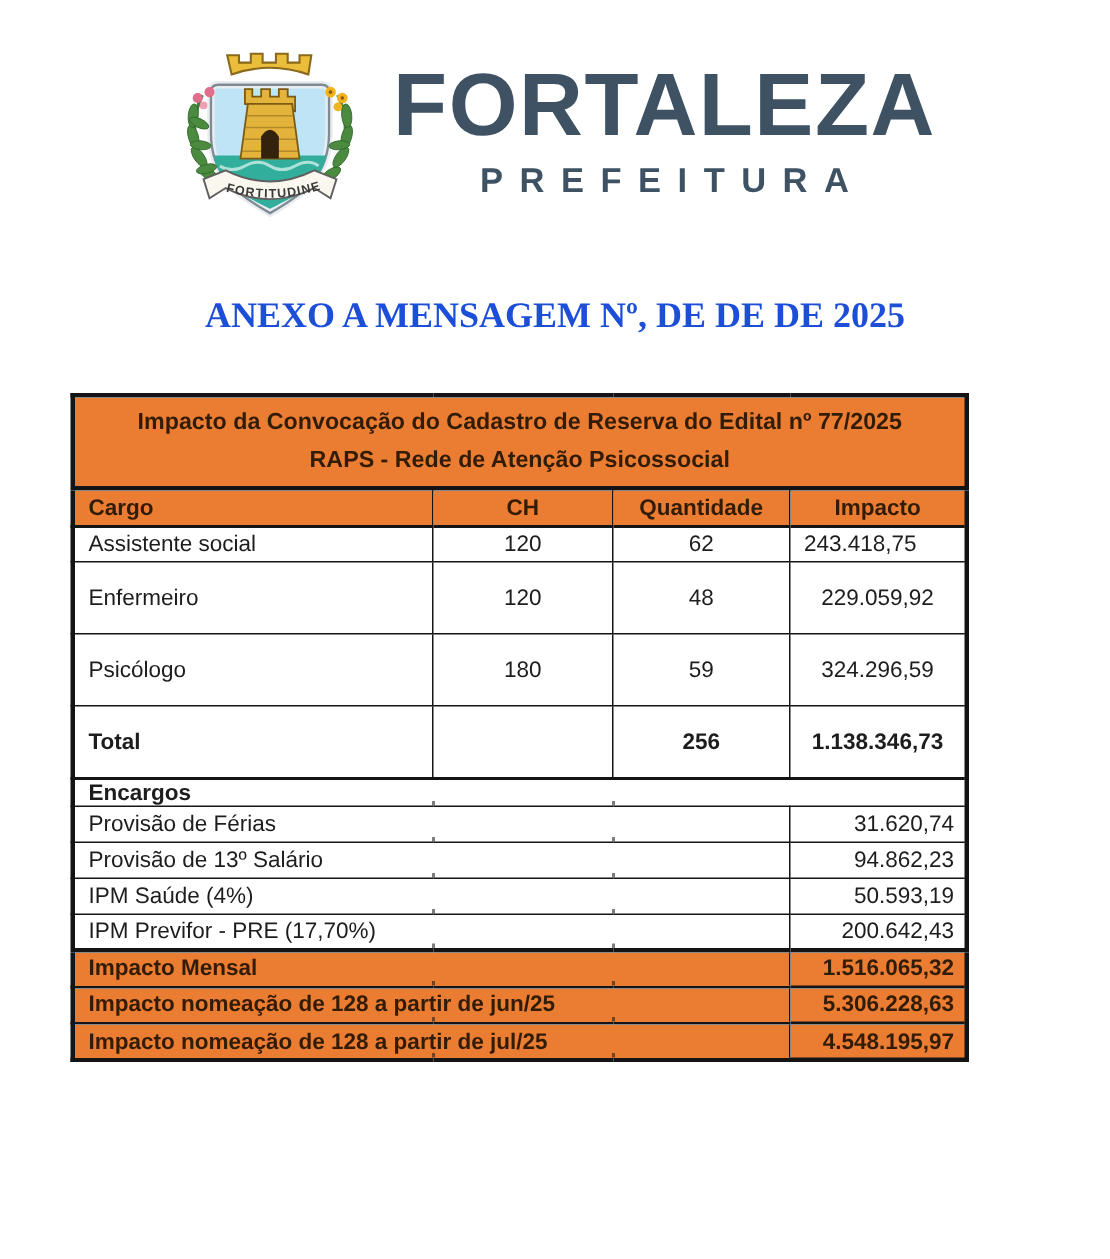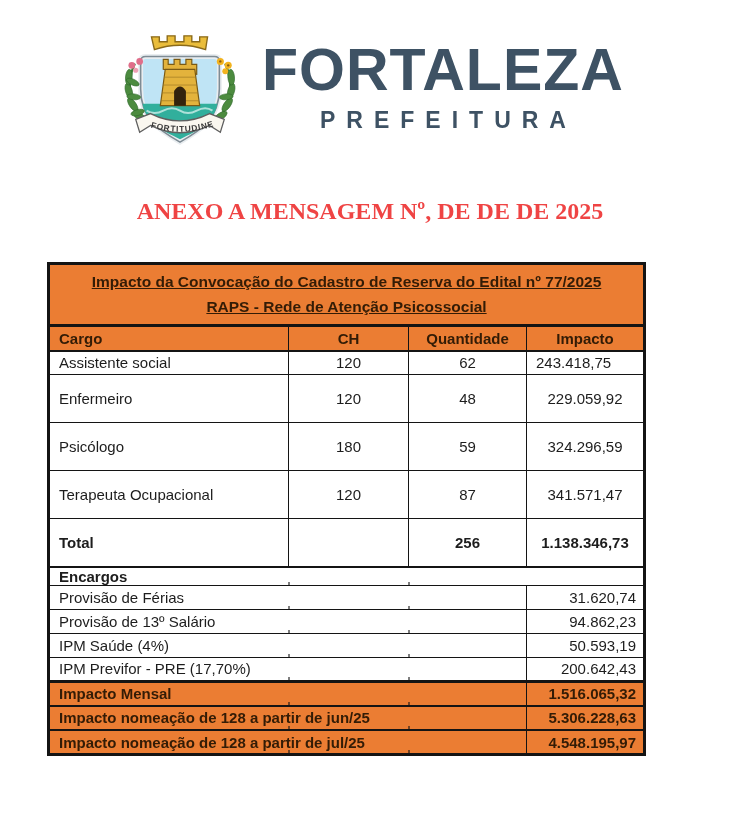--- a/index.html
+++ b/index.html
@@ -40,21 +40,21 @@
     margin-top: 6px;
   }
 
   
   .doc-title {
     margin-top: 50px;
     text-align: center;
     font-family: "Liberation Serif", serif;
     font-weight: bold;
     font-size: 24px;
-    color: #ef4444;
+    color: #1d4ed8;
   }
 
   
   .table-wrap { margin: 37px 0 0 47px; }
   table.impact {
     border-collapse: collapse;
     table-layout: fixed;
     width: 596px;
     border: 3px solid #141414;
     font-size: 15px;
@@ -63,21 +63,20 @@
 
   .orange { background: var(--accent, #EB7D33); color: #331c06; }
   .title-cell {
     text-align: center;
     font-weight: bold;
     font-size: 15.5px;
     height: 62px;
     line-height: 1.55;
     border-bottom: 3px solid #141414;
     padding: 2px 10px;
-    text-decoration: underline;
   }
   tr.colhead td {
     font-weight: bold;
     height: 25px;
     border-bottom: 2.5px solid #141414;
   }
   td.c-cargo  { text-align: left;  padding-left: 9px; }
   td.c-center { text-align: center; }
   td.c-left   { text-align: left;  padding-left: 9px; }
   td.c-right  { text-align: right; padding-right: 7px; }
@@ -220,26 +219,20 @@
         <td class="c-center">120</td>
         <td class="c-center">48</td>
         <td class="c-center">229.059,92</td>
       </tr>
       <tr class="r-tall">
         <td class="c-cargo">Psicólogo</td>
         <td class="c-center">180</td>
         <td class="c-center">59</td>
         <td class="c-center">324.296,59</td>
       </tr>
-      <tr class="r-tall">
-        <td class="c-cargo">Terapeuta Ocupacional</td>
-        <td class="c-center">120</td>
-        <td class="c-center">87</td>
-        <td class="c-center">341.571,47</td>
-      </tr>
 
       <tr class="total-row">
         <td class="c-cargo">Total</td>
         <td class="c-center"></td>
         <td class="c-center">256</td>
         <td class="c-center">1.138.346,73</td>
       </tr>
 
       <tr class="enc-head">
         <td class="c-cargo merged" colspan="4">Encargos</td>

